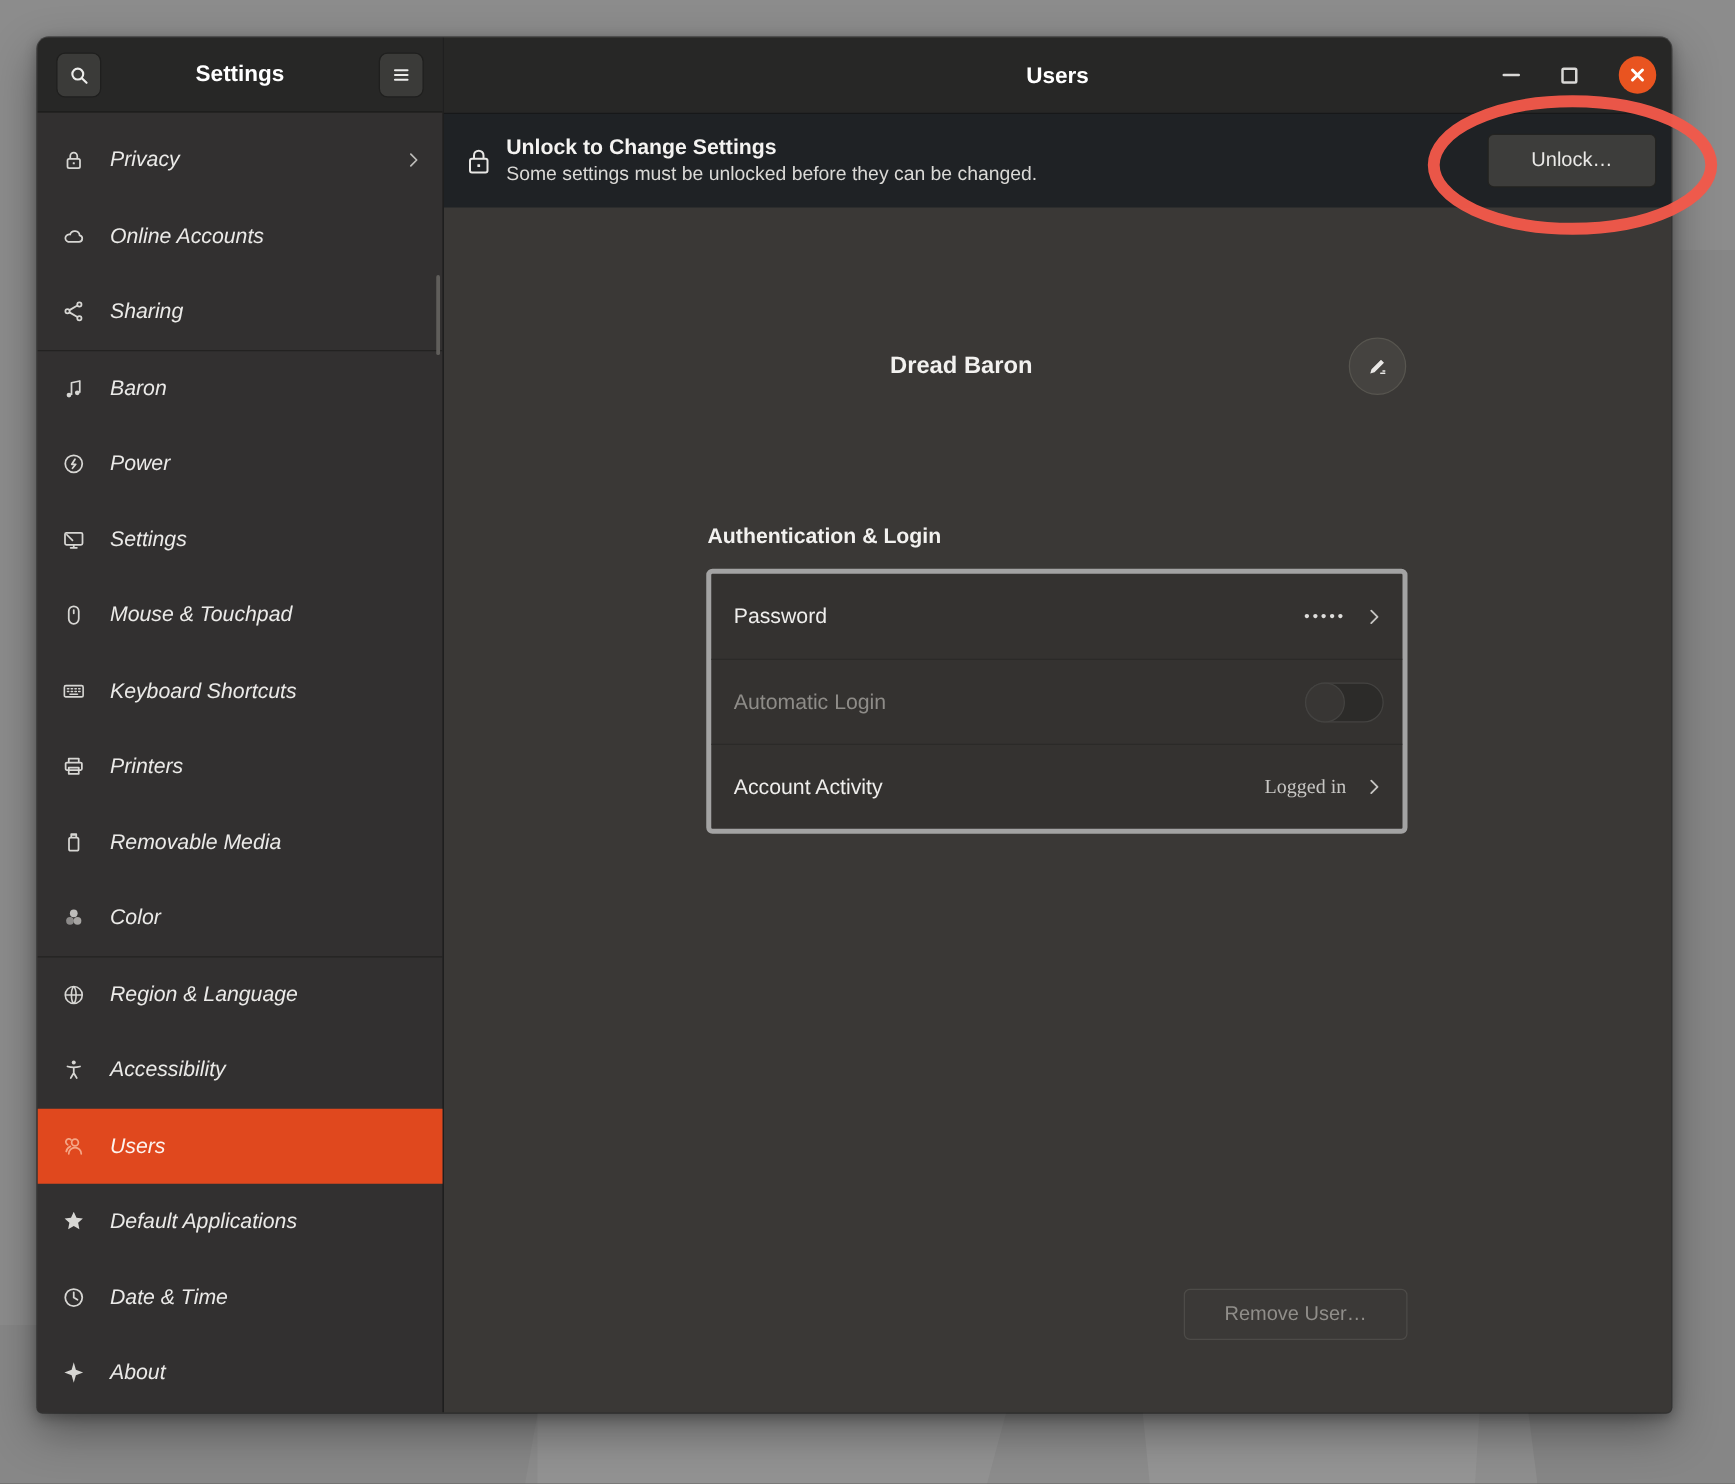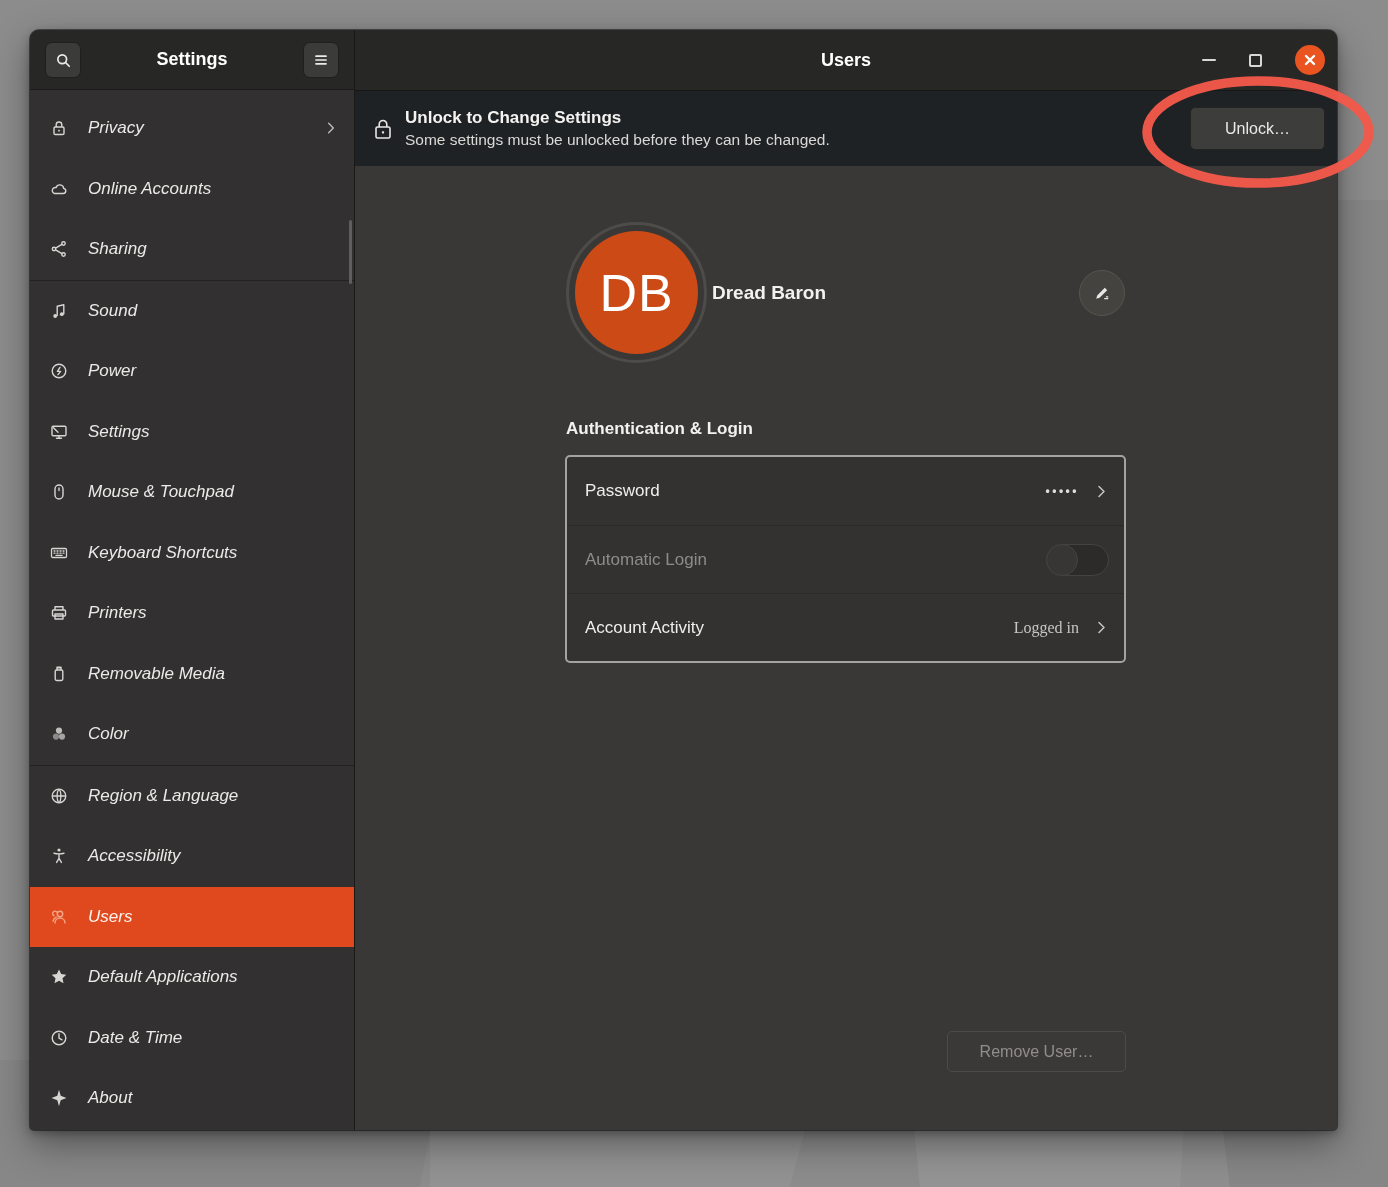--- a/index.html
+++ b/index.html
@@ -76,21 +76,21 @@
   .content { flex:1; position:relative; }
 
   .avatar-ring { position:absolute; left:211px; top:56px; width:141px; height:141px; border-radius:50%; border:3px solid #4e4c49; display:flex; align-items:center; justify-content:center; }
   .avatar { width:123px; height:123px; border-radius:50%; background:#cc4a16; color:#ffffff; font-size:52px; letter-spacing:1px; display:flex; align-items:center; justify-content:center; }
   .user-name { position:absolute; left:357px; top:116px; font-size:19px; font-weight:bold; color:#f2f1ef; }
   .edit-btn { position:absolute; left:724px; top:104px; width:46px; height:46px; border-radius:50%; background:#454340; border:1px solid #57554f; color:#e9e8e6; display:flex; align-items:center; justify-content:center; cursor:pointer; }
   .edit-btn svg { width:20px; height:20px; }
 
   .section-title { position:absolute; left:211px; top:253px; font-size:17px; font-weight:bold; color:#f2f1ef; }
 
-  .auth-card { position:absolute; left:210px; top:289px; width:561px; background:#343230; border:2px solid #a3a3a3; border-radius:5px; overflow:hidden; }
+  .auth-card { position:absolute; left:210px; top:289px; width:561px; background:#343230; border:4px solid #a3a3a3; border-radius:5px; overflow:hidden; }
   .auth-row { height:68px; display:flex; align-items:center; padding:0 15px 0 18px; cursor:pointer; }
   .auth-row + .auth-row { border-top:1px solid #2b2a28; }
   .auth-label { font-size:17px; color:#efeeec; }
   .auth-row.disabled .auth-label { color:#8e8c88; cursor:default; }
   .auth-right { margin-left:auto; display:flex; align-items:center; gap:15px; }
   .pw-dots { font-size:12px; font-weight:bold; letter-spacing:2.5px; color:#dedddb; }
   .auth-value { font-size:16px; color:#c7c6c3;font-family:Liberation Serif, serif; }
   .row-chevron { color:#c6c5c2; display:flex; }
   .row-chevron svg { width:15px; height:15px; }
 
@@ -174,21 +174,21 @@
         </div>
         <div class="sb-divider"></div>
         <div class="sb-item">
           <span class="sb-icon">
             <svg viewBox="0 0 20 20" fill="none" stroke="currentColor" stroke-width="1.4" stroke-linejoin="round">
               <path d="M8.2 15V5.2l6.6-1.4v9.4"></path>
               <circle cx="6.2" cy="15" r="1.9" fill="currentColor" stroke="none"></circle>
               <circle cx="12.8" cy="13.2" r="1.9" fill="currentColor" stroke="none"></circle>
             </svg>
           </span>
-          <span class="sb-label">Sound</span>
+          <span class="sb-label">Baron</span>
         </div>
         <div class="sb-item">
           <span class="sb-icon">
             <svg viewBox="0 0 20 20" fill="none" stroke="currentColor" stroke-width="1.4" stroke-linejoin="round">
               <circle cx="10" cy="10" r="6.8"></circle>
               <path d="M11 6.4l-2.6 4h3.2L9 13.6" stroke-linecap="round"></path>
             </svg>
           </span>
           <span class="sb-label">Power</span>
         </div>
@@ -332,23 +332,20 @@
       </span>
       <div class="banner-text">
         <div class="banner-title">Unlock to Change Settings</div>
         <div class="banner-sub">Some settings must be unlocked before they can be changed.</div>
       </div>
       <button class="unlock-btn">Unlock…</button>
     </div>
 
     <div class="content">
 
-      <div class="avatar-ring">
-        <div class="avatar">DB</div>
-      </div>
       <div class="user-name">Dread Baron</div>
       <div class="edit-btn">
         <span style="display:flex">
           <svg viewBox="0 0 20 20" fill="none" stroke="currentColor" stroke-width="1.5" stroke-linecap="round" stroke-linejoin="round">
             <path d="M4.2 15.8l1-3.4 7.6-7.6 2.4 2.4-7.6 7.6-3.4 1z" fill="currentColor" stroke="none"></path>
             <path d="M12.6 15.6h3.2M14.4 13.8h1.4" stroke-width="1.2"></path>
           </svg>
         </span>
       </div>
 

